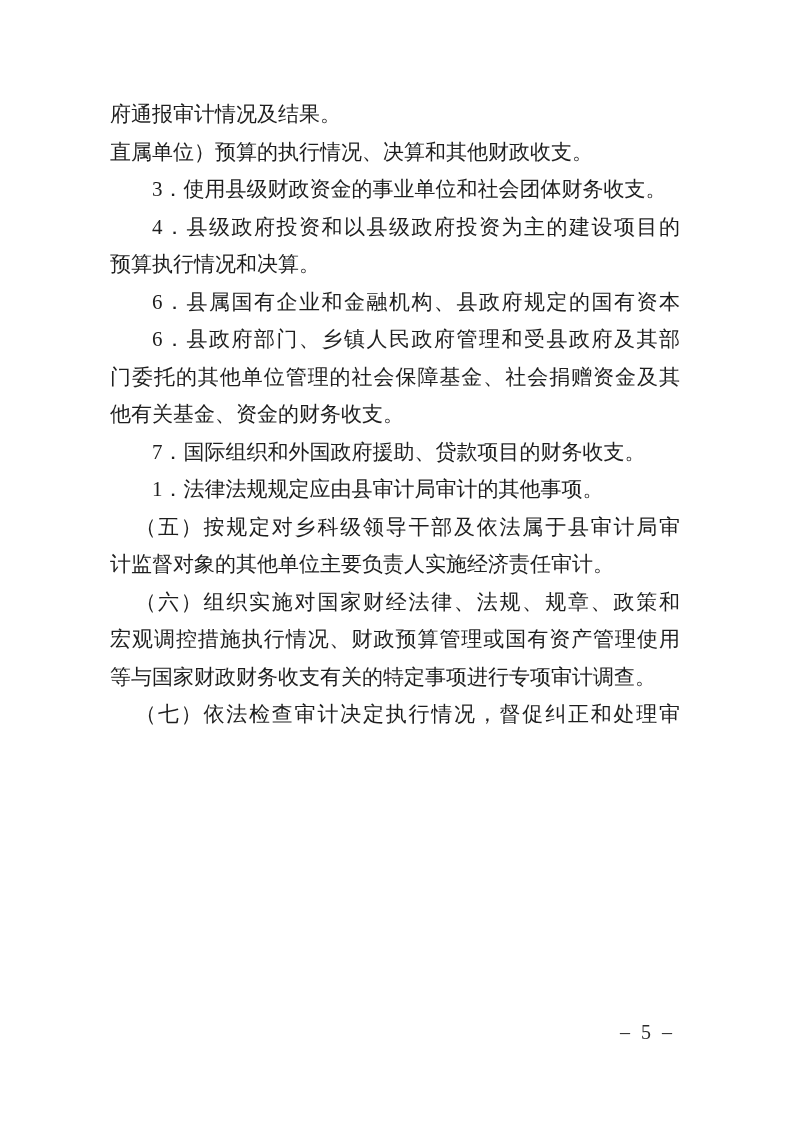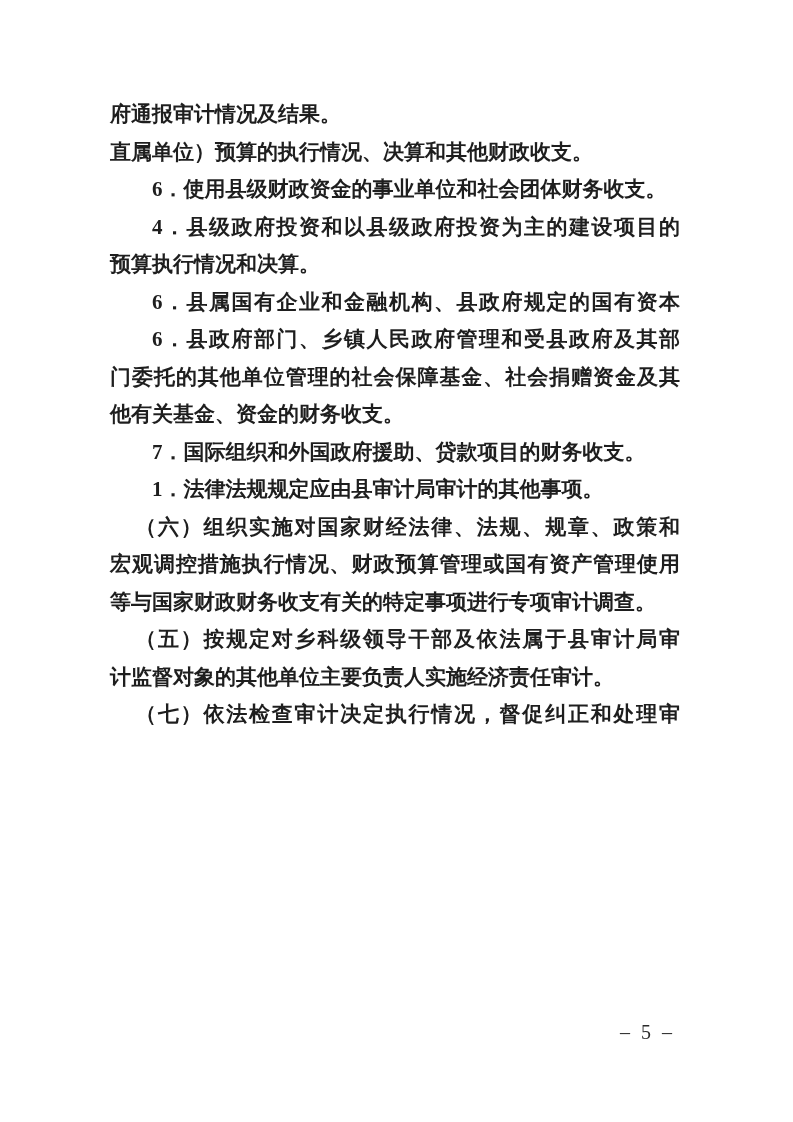--- a/index.html
+++ b/index.html
@@ -26,21 +26,20 @@
     letter-spacing: 0px;
   }
   .para {
     margin: 0;
     padding: 0;
   }
   .line {
     text-align: justify;
     text-justify: inter-character;
     white-space: normal;
-    font-weight: bold;
   }
   
   .line.fill {
     text-align-last: justify;
   }
   .ind-paren {
     text-indent: 1.2em;
   }
   .ind-num {
     text-indent: 2em;
@@ -60,47 +59,47 @@
 
 <div class="page">
   <div class="doc-body">
       <div class="para">
         <div class="line">府通报审计情况及结果。</div>
       </div>
       <div class="para">
         <div class="line">直属单位）预算的执行情况、决算和其他财政收支。</div>
       </div>
       <div class="para">
-        <div class="line ind-num">6．使用县级财政资金的事业单位和社会团体财务收支。</div>
+        <div class="line ind-num">3．使用县级财政资金的事业单位和社会团体财务收支。</div>
       </div>
       <div class="para">
         <div class="line fill ind-num">4．县级政府投资和以县级政府投资为主的建设项目的</div>
         <div class="line">预算执行情况和决算。</div>
       </div>
       <div class="para">
         <div class="line fill ind-num">6．县属国有企业和金融机构、县政府规定的国有资本</div>
       </div>
       <div class="para">
         <div class="line fill ind-num">6．县政府部门、乡镇人民政府管理和受县政府及其部</div>
         <div class="line fill">门委托的其他单位管理的社会保障基金、社会捐赠资金及其</div>
         <div class="line">他有关基金、资金的财务收支。</div>
       </div>
       <div class="para">
         <div class="line ind-num">7．国际组织和外国政府援助、贷款项目的财务收支。</div>
       </div>
       <div class="para">
         <div class="line ind-num">1．法律法规规定应由县审计局审计的其他事项。</div>
       </div>
       <div class="para">
+        <div class="line fill ind-paren">（五）按规定对乡科级领导干部及依法属于县审计局审</div>
+        <div class="line">计监督对象的其他单位主要负责人实施经济责任审计。</div>
+      </div>
+      <div class="para">
         <div class="line fill ind-paren">（六）组织实施对国家财经法律、法规、规章、政策和</div>
         <div class="line fill">宏观调控措施执行情况、财政预算管理或国有资产管理使用</div>
         <div class="line">等与国家财政财务收支有关的特定事项进行专项审计调查。</div>
-      </div>
-      <div class="para">
-        <div class="line fill ind-paren">（五）按规定对乡科级领导干部及依法属于县审计局审</div>
-        <div class="line">计监督对象的其他单位主要负责人实施经济责任审计。</div>
       </div>
       <div class="para">
         <div class="line fill ind-paren">（七）依法检查审计决定执行情况，督促纠正和处理审</div>
       </div>
     </div>
   <div class="page-footer">– 5 –</div>
 </div>
 
 </body></html>

